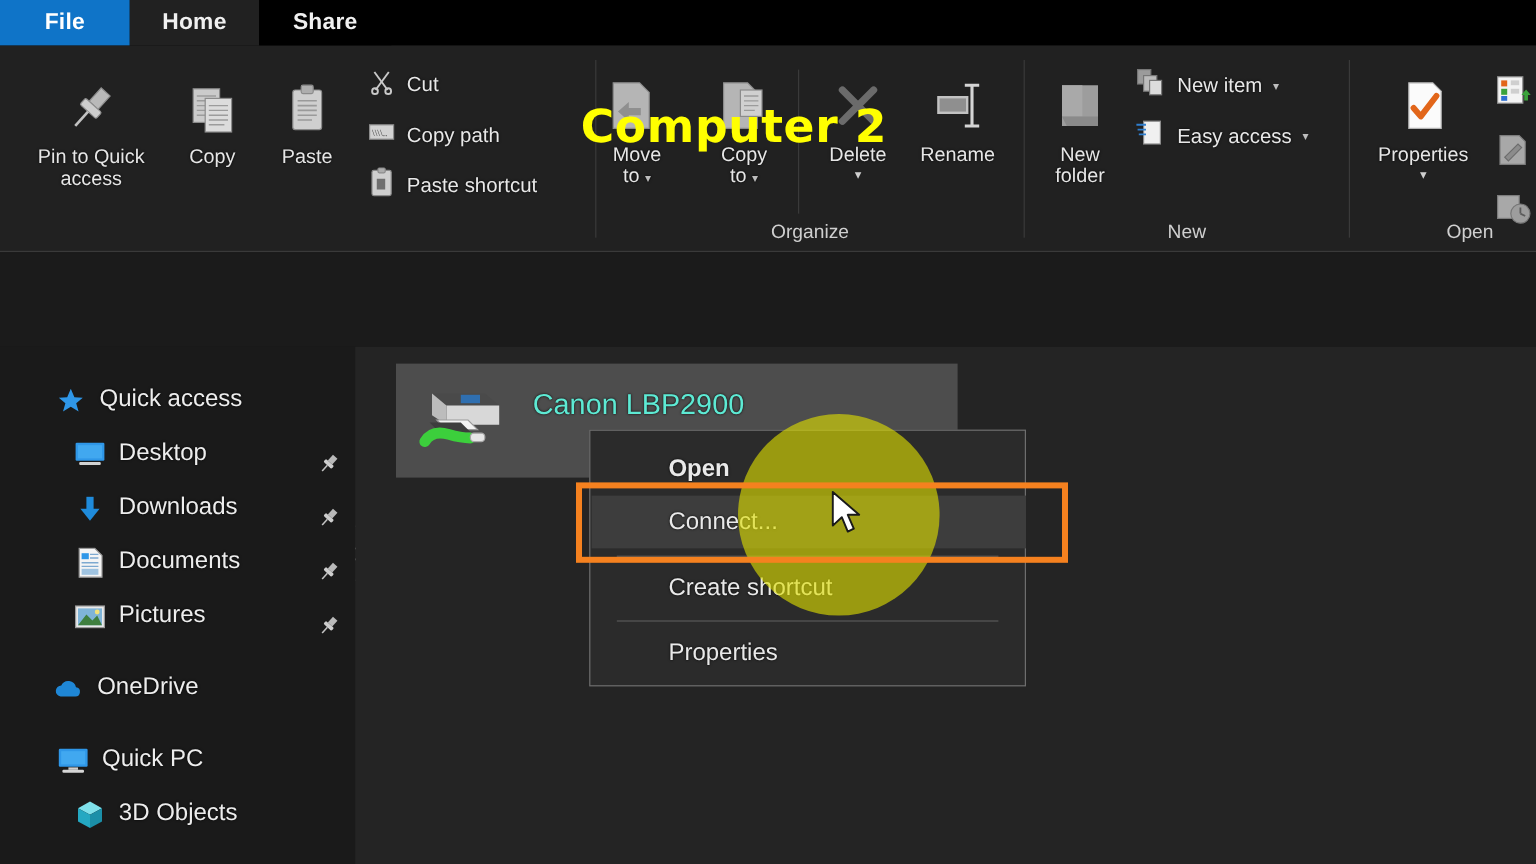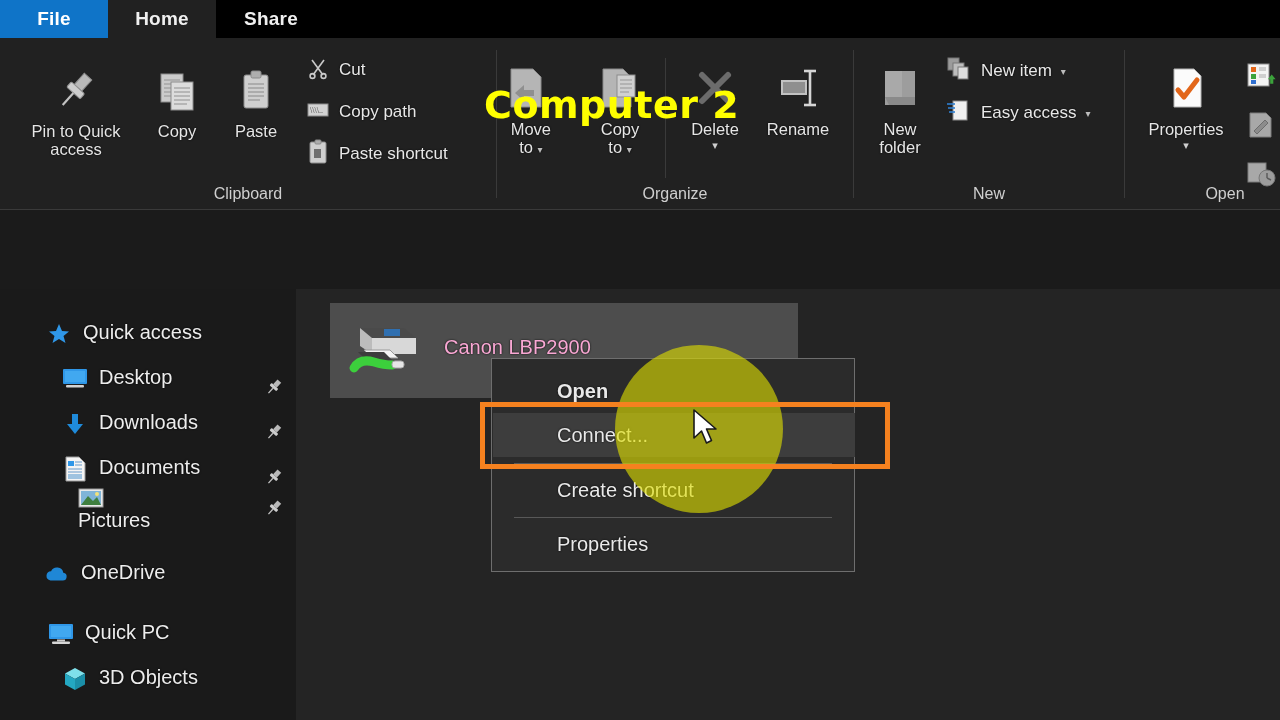--- a/index.html
+++ b/index.html
@@ -100,21 +100,21 @@
   .content {
     position: absolute; left: 296px; top: 289px; width: 984px; height: 431px;
     background: #242424;
   }
   .file-item {
     position: absolute; left: 34px; top: 14px; width: 468px; height: 95px;
     background: #4d4d4d; display: flex; align-items: flex-start;
     padding-top: 17px; padding-left: 14px;
   }
   .file-item .fname {
-    color: #f9a8d4; font-size: 20px; margin-left: 22px; margin-top: 16px;
+    color: #5eead4; font-size: 24px; margin-left: 22px; margin-top: 4px;
     text-shadow: 0 0 2px #000;
   }
 
   
   .ctxmenu {
     position: absolute; left: 491px; top: 358px; width: 364px; height: 214px;
     background: #2b2b2b; border: 1px solid #6e6e6e; z-index: 20;
   }
   .ctxitem {
     position: absolute; left: 1px; width: 362px; height: 44px;
@@ -151,23 +151,20 @@
     <div class="tab file">
         <span>File</span>
       </div>
     <div class="tab share">
         <span>Share</span>
       </div>
   </div>
 
   <div class="ribbon">
 
-    <div class="rgroup" style="left:0;width:496px;">
-      <div class="glabel">Clipboard</div>
-    </div>
 
     <div class="bigbtn" style="left:20px;top:24px;width:112px;">
       <span class="ico">
         <svg width="48" height="48" viewBox="0 0 48 48">
           <g transform="rotate(42 24 24)">
             <rect x="19" y="6" width="10" height="15" fill="#b9b9b9" stroke="#8e8e8e"></rect>
             <rect x="15" y="21" width="18" height="7" rx="1.5" fill="#cdcdcd" stroke="#8e8e8e"></rect>
             <rect x="23" y="28" width="2.2" height="16" fill="#c2c2c2"></rect>
           </g>
         </svg>
@@ -522,21 +519,21 @@
         <svg width="20" height="20" viewBox="0 0 20 20">
             <g transform="rotate(42 10 10)">
               <rect x="7.5" y="2" width="5" height="6.5" fill="#b9b9b9"></rect>
               <rect x="5.5" y="8.5" width="9" height="3.2" rx="1" fill="#cdcdcd"></rect>
               <rect x="9.3" y="11.7" width="1.3" height="6.5" fill="#c2c2c2"></rect>
             </g>
           </svg>
       </span>
     </div>
 
-    <div class="sbitem" style="top:198px;padding-left:78px;flex-direction:column;">
+    <div class="sbitem" style="top:212px;padding-left:62px;">
       <span class="sico">
         <svg width="26" height="22" viewBox="0 0 26 22">
             <rect x="1" y="2" width="24" height="18" fill="#e9e9e9" stroke="#9a9a9a"></rect>
             <rect x="3" y="4" width="20" height="14" fill="#7fb4d8"></rect>
             <polygon points="3,18 10,9 15,14 19,10 23,18" fill="#3f7f3f"></polygon>
             <circle cx="19" cy="7" r="2" fill="#f2e27a"></circle>
           </svg>
       </span>
       <span class="slbl">Pictures</span>
       <span class="pin">

